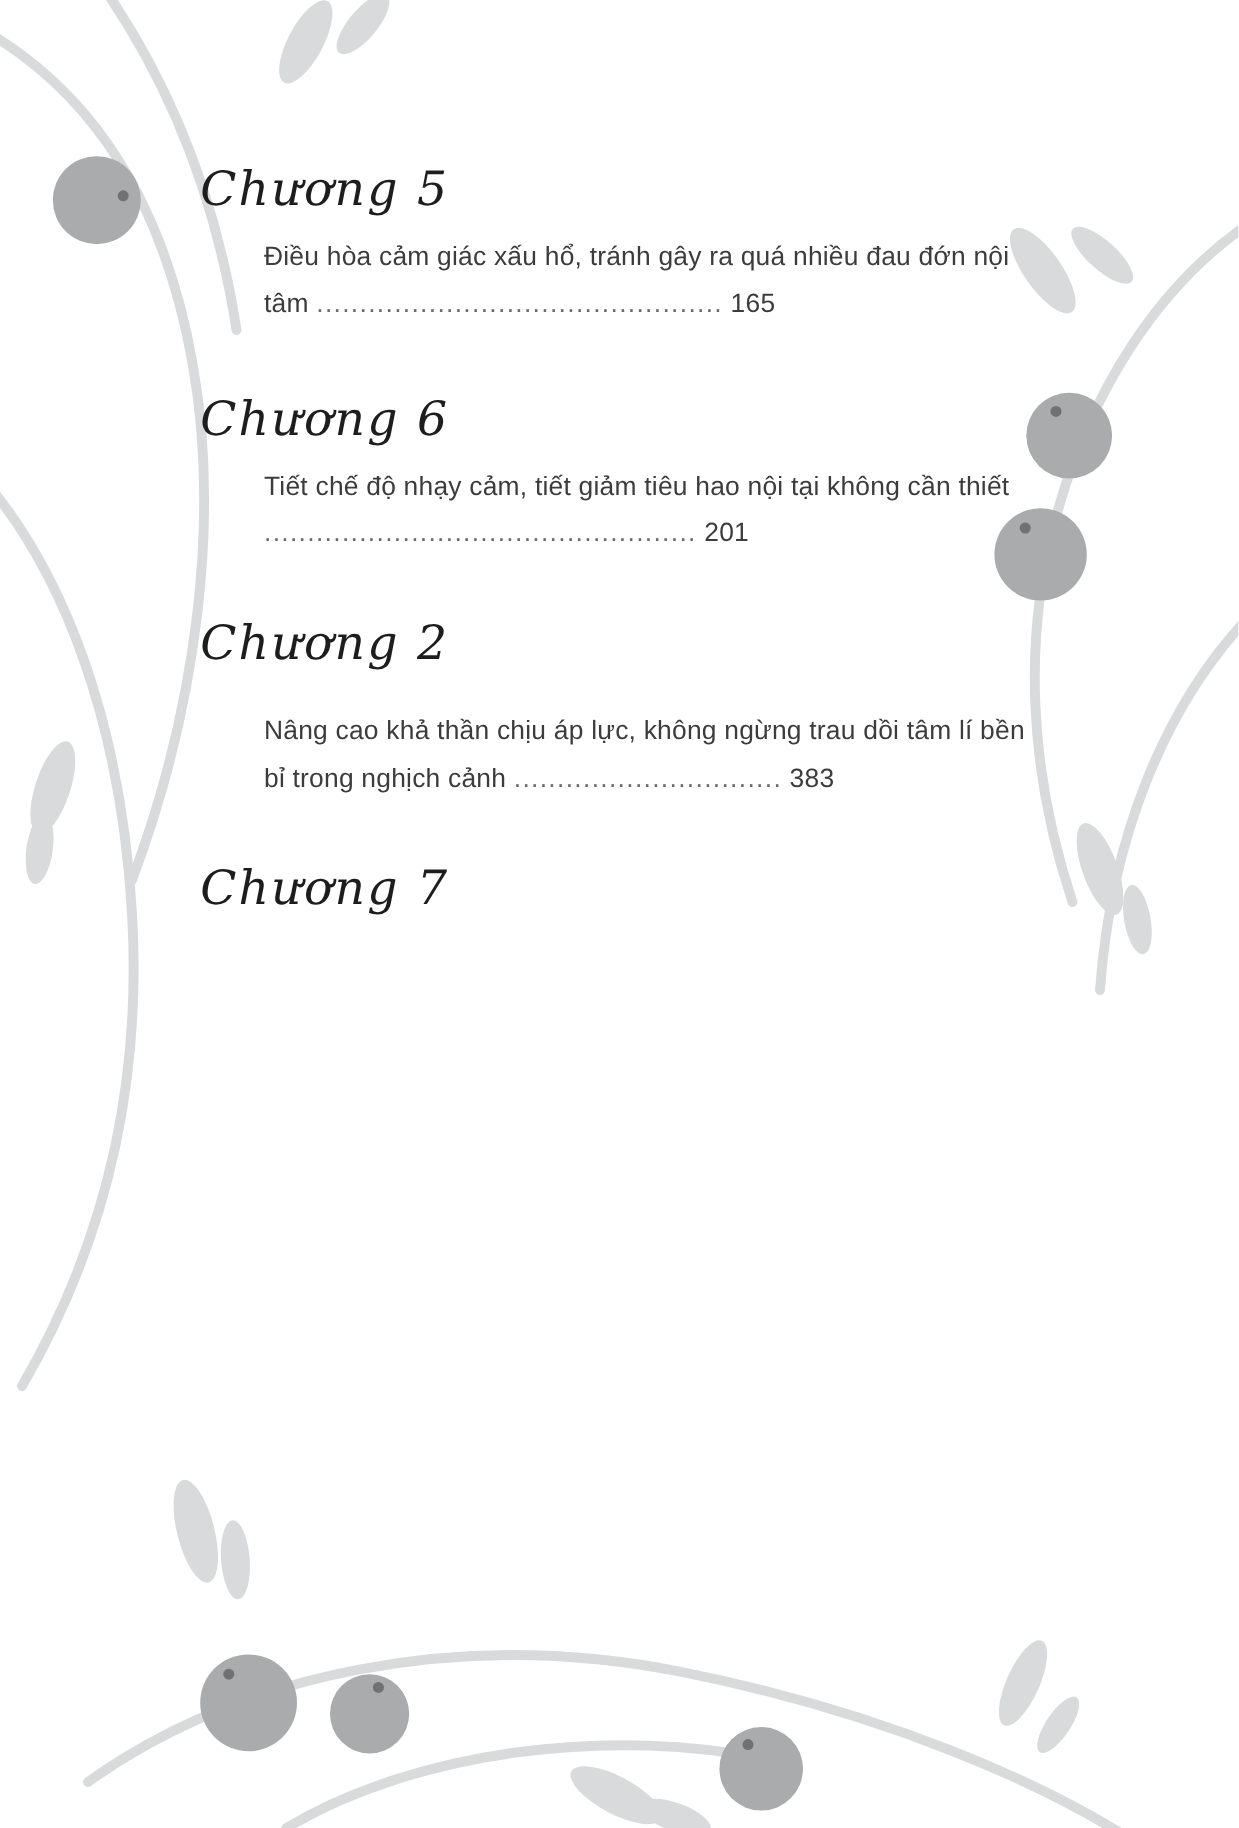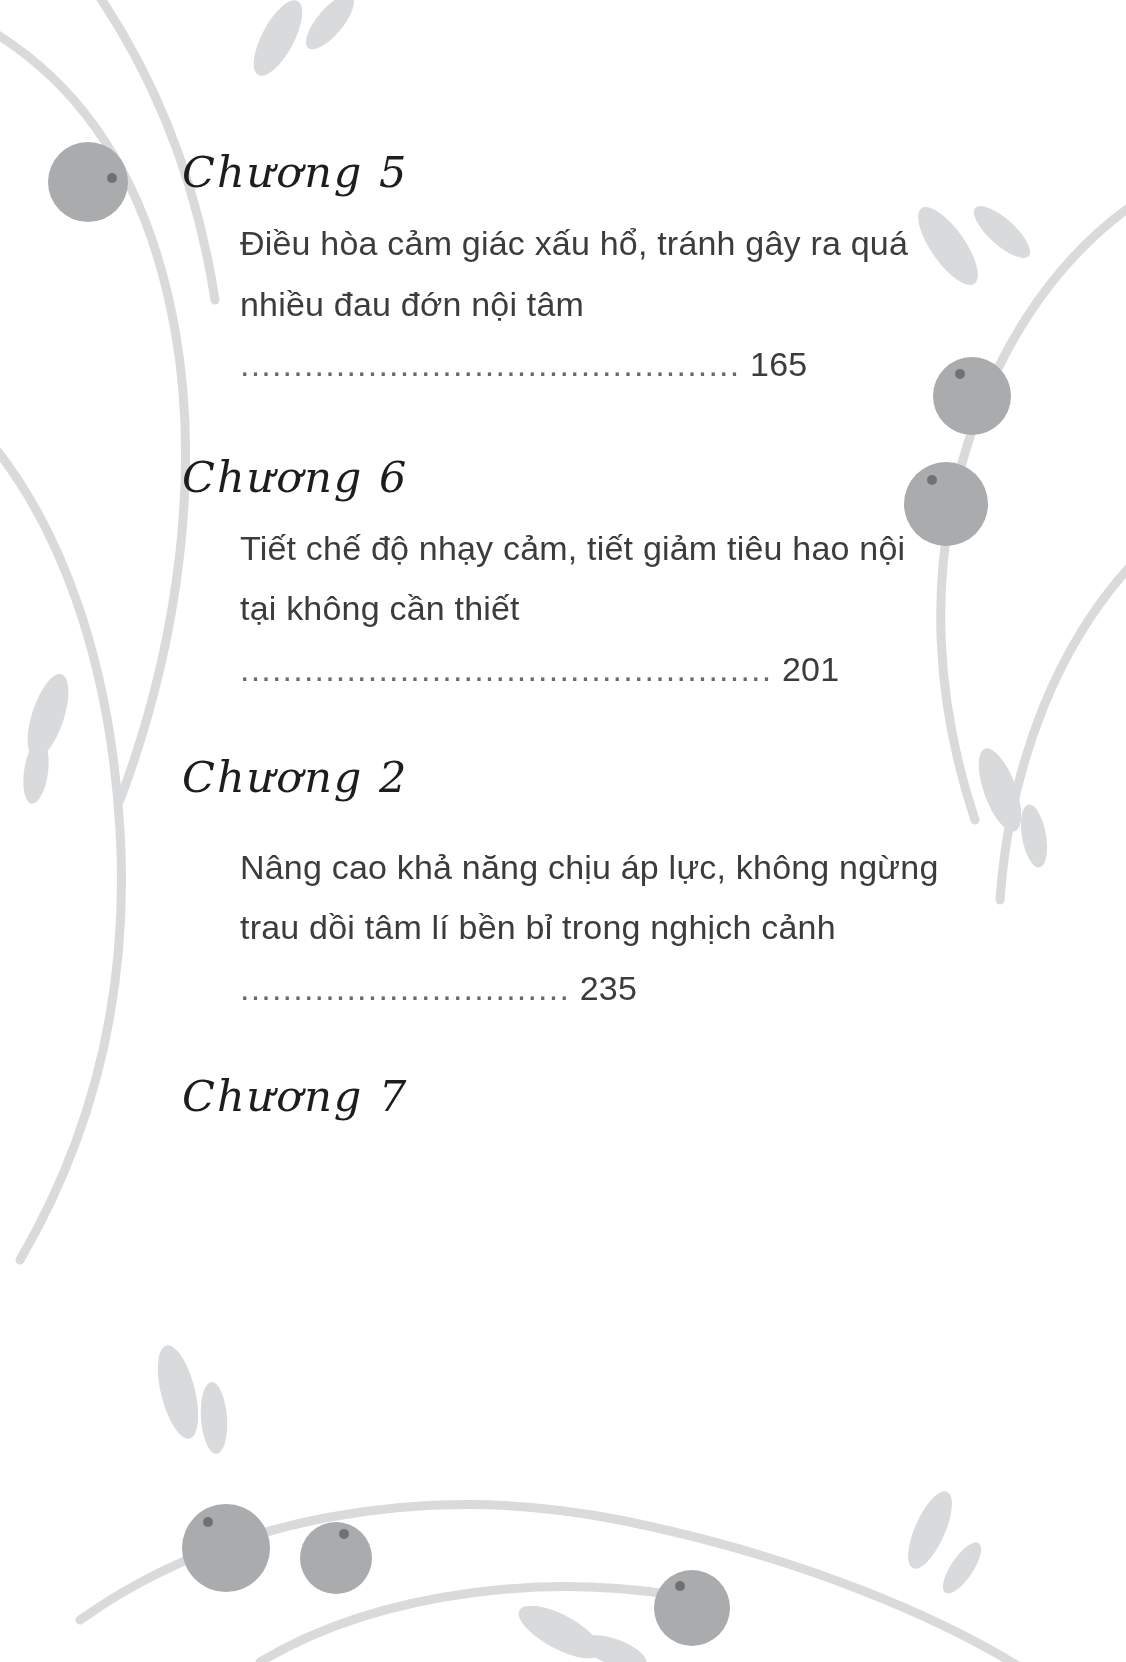--- a/index.html
+++ b/index.html
@@ -48,21 +48,21 @@
     font-style: italic;
     font-size: 43px;
     line-height: 1.05;
     color: #1d1d1d;
     letter-spacing: 2px;
     white-space: nowrap;
   }
 
   .entry-body {
     margin: 0 200px 0 218px;
-    font-size: 34px;
+    font-size: 24px;
     line-height: 1.78;
     color: #3c3c3c;
     letter-spacing: 0.2px;
   }
   .entry-body .title-text {
     
   }
   .dots {
     color: #6a6a6a;
     letter-spacing: 1.2px;
@@ -157,23 +157,23 @@
       <div class="entry-body">
         <span class="title-text">Tiết chế độ nhạy cảm, tiết giảm tiêu hao nội tại không cần thiết</span>
         <span class="dots">..................................................</span>
         <span class="page-num">201</span>
       </div>
     </div>
 
     <div class="entry e3">
       <div class="chapter-label">Chương 2</div>
       <div class="entry-body">
-        <span class="title-text">Nâng cao khả năng chịu áp lực, không ngừng trau dồi tâm lí bền bỉ trong nghịch cảnh</span>
+        <span class="title-text">Nâng cao khả thần chịu áp lực, không ngừng trau dồi tâm lí bền bỉ trong nghịch cảnh</span>
         <span class="dots">...............................</span>
-        <span class="page-num">235</span>
+        <span class="page-num">383</span>
       </div>
     </div>
 
     <div class="entry e4">
       <div class="chapter-label">Chương 7</div>
     </div>
 
   </div>
 </div>
 

